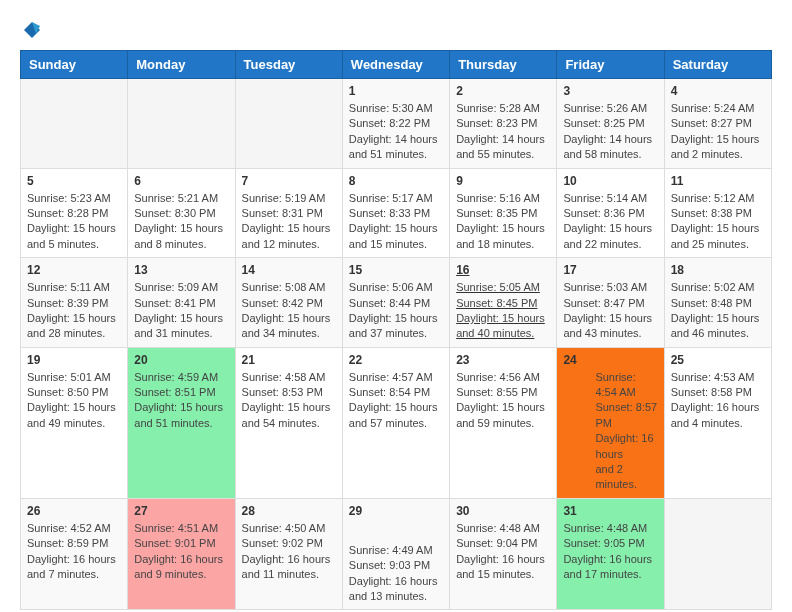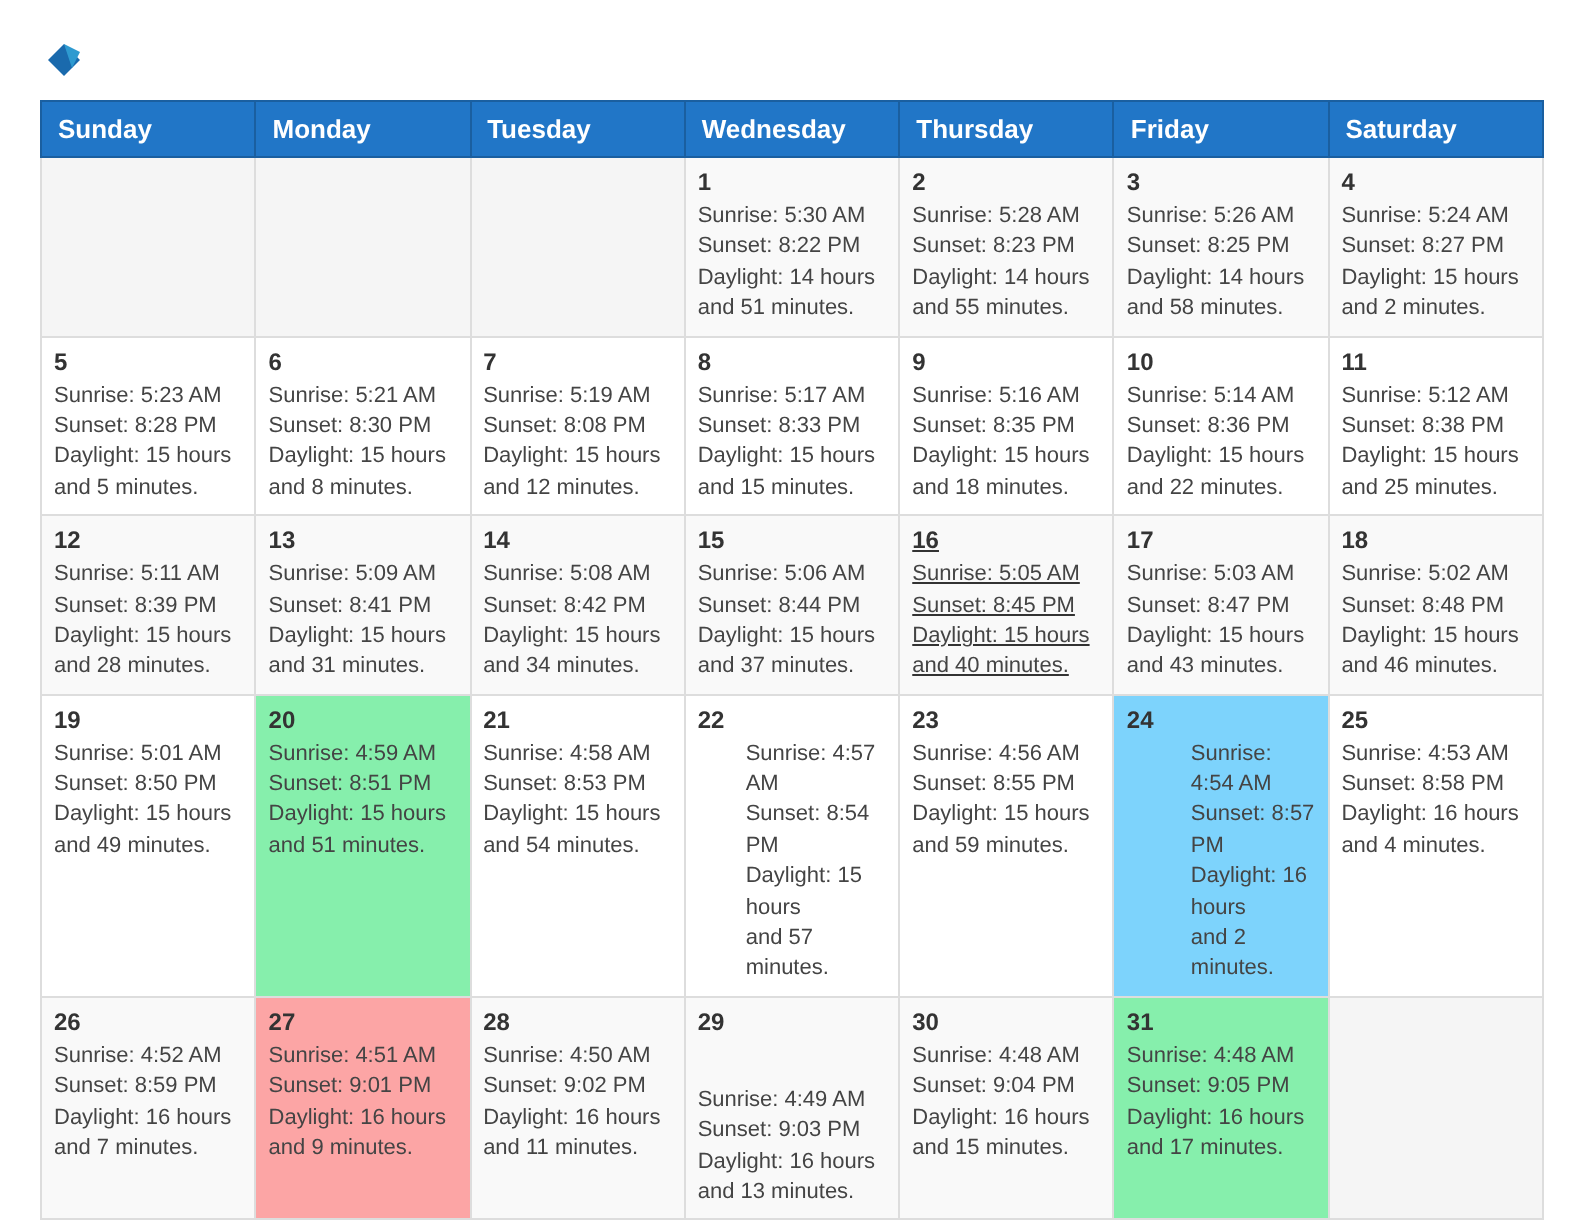--- a/index.html
+++ b/index.html
@@ -173,21 +173,21 @@
         <td style="background-color: rgb(255, 255, 255);">
           <span class="day-number">6</span>
           <div class="cell-content" style="white-space: pre-line;">Sunrise: 5:21 AM
 Sunset: 8:30 PM
 Daylight: 15 hours
 and 8 minutes.</div>
         </td>
         <td style="background-color: rgb(255, 255, 255);">
           <span class="day-number">7</span>
           <div class="cell-content" style="white-space: pre-line;">Sunrise: 5:19 AM
-Sunset: 8:08 PM
+Sunset: 8:31 PM
 Daylight: 15 hours
 and 12 minutes.</div>
         </td>
         <td style="background-color: rgb(255, 255, 255);">
           <span class="day-number">8</span>
           <div class="cell-content" style="white-space: pre-line;">Sunrise: 5:17 AM
 Sunset: 8:33 PM
 Daylight: 15 hours
 and 15 minutes.</div>
         </td>
@@ -281,33 +281,33 @@
         </td>
         <td style="background-color: rgb(255, 255, 255);">
           <span class="day-number">21</span>
           <div class="cell-content" style="white-space: pre-line;">Sunrise: 4:58 AM
 Sunset: 8:53 PM
 Daylight: 15 hours
 and 54 minutes.</div>
         </td>
         <td style="background-color: rgb(255, 255, 255);">
           <span class="day-number">22</span>
-          <div class="cell-content" style="white-space: pre-line; margin-left: 24px;">Sunrise: 4:57 AM
+          <div class="cell-content" style="white-space: pre-line;">Sunrise: 4:57 AM
 Sunset: 8:54 PM
 Daylight: 15 hours
 and 57 minutes.</div>
         </td>
         <td style="background-color: rgb(255, 255, 255);">
           <span class="day-number">23</span>
           <div class="cell-content" style="white-space: pre-line;">Sunrise: 4:56 AM
 Sunset: 8:55 PM
 Daylight: 15 hours
 and 59 minutes.</div>
         </td>
-        <td style="background-color: #7dd3fc;">
+        <td style="background-color: #f97316;">
           <span class="day-number">24</span>
           <div class="cell-content" style="white-space: pre-line; margin-left: 32px;">Sunrise: 4:54 AM
 Sunset: 8:57 PM
 Daylight: 16 hours
 and 2 minutes.</div>
         </td>
         <td style="background-color: rgb(255, 255, 255);">
           <span class="day-number">25</span>
           <div class="cell-content" style="white-space: pre-line;">Sunrise: 4:53 AM
 Sunset: 8:58 PM

